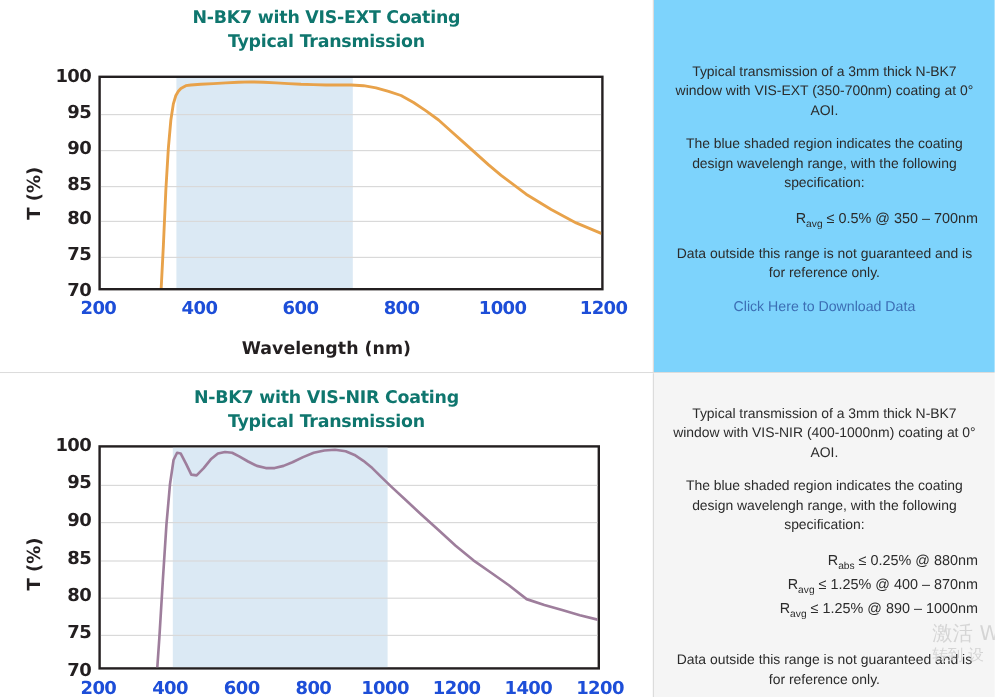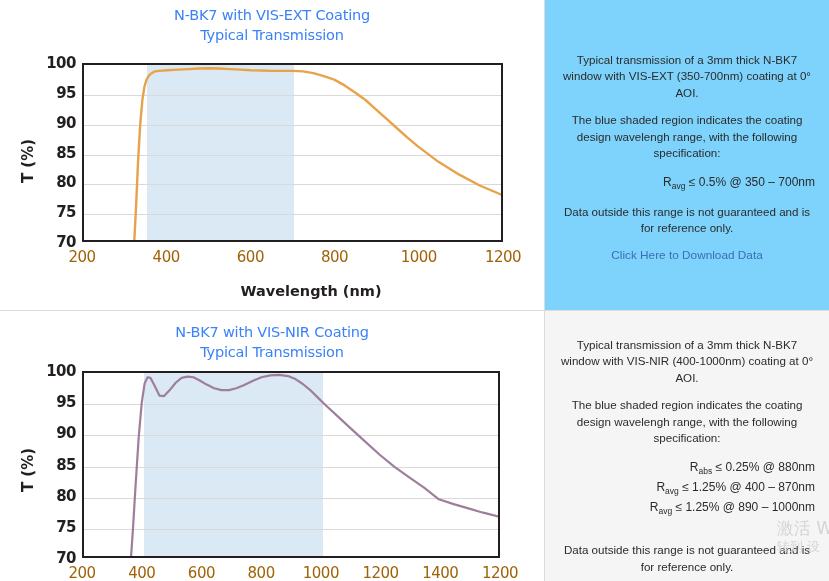--- a/index.html
+++ b/index.html
@@ -49,23 +49,23 @@
     flex: 0 0 284px;
     padding: 0 14px;
   }
   #text-cell-1 { background: #7dd3fc; }
   #text-cell-2 { background: #f5f5f5; }
 
   
   .chart-title {
     text-align: center;
     font-family: "DejaVu Sans", sans-serif;
-    font-weight: normal;
+    font-weight: bold;
     font-size: 14.5px;
-    color: #3b82f6;
+    color: #0f766e;
     line-height: 1.35;
     letter-spacing: -0.2px;
   }
   .chart-title .line2 { display: block; }
   .plot-area {
     position: absolute;
     background: #ffffff;
     border: 2.5px solid #231f20;
     box-sizing: border-box;
     overflow: hidden;
@@ -96,23 +96,23 @@
     font-weight: bold;
     font-size: 15px;
     color: #231f20;
     transform: translateY(-50%);
     letter-spacing: -0.5px;
   }
   .xtick {
     position: absolute;
     text-align: center;
     font-family: "DejaVu Sans", sans-serif;
-    font-weight: normal;
+    font-weight: bold;
     font-size: 15px;
-    color: #a16207;
+    color: #1d4ed8;
     transform: translateX(-50%);
     letter-spacing: -0.5px;
   }
   .ylabel {
     position: absolute;
     font-family: "DejaVu Sans", sans-serif;
     font-weight: bold;
     font-size: 15px;
     color: #231f20;
     transform-origin: 50% 50%;
@@ -215,21 +215,21 @@
       <div id="xticks1">
           <div class="xtick" style="left: 82px; top: 248px;">200</div>
           <div class="xtick" style="left: 166.2px; top: 248px;">400</div>
           <div class="xtick" style="left: 250.4px; top: 248px;">600</div>
           <div class="xtick" style="left: 334.6px; top: 248px;">800</div>
           <div class="xtick" style="left: 418.8px; top: 248px;">1000</div>
           <div class="xtick" style="left: 503px; top: 248px;">1200</div>
         </div>
 
       <div class="ylabel" style="left:-2px; top:152px; width:60px; text-align:center;">T (%)</div>
-      <div class="xlabel" style="top:283px;padding-left:39px;">Wavelength (nm)</div>
+      <div class="xlabel" style="top:283px;">Wavelength (nm)</div>
     </div>
 
     <div class="text-cell" id="text-cell-1">
       <div style="position:absolute; left:14px; right:14px; top:52px;">
         <p class="desc">Typical transmission of a 3mm thick N-BK7 window with VIS-EXT (350-700nm) coating at 0° AOI.</p>
         <p class="desc">The blue shaded region indicates the coating design wavelengh range, with the following specification:</p>
         <div class="spec" id="specs1">
             <div><span>R</span><span class="sub">avg</span><span> ≤ 0.5% @ 350 – 700nm</span></div>
           </div>
         <p class="desc">Data outside this range is not guaranteed and is for reference only.</p>

